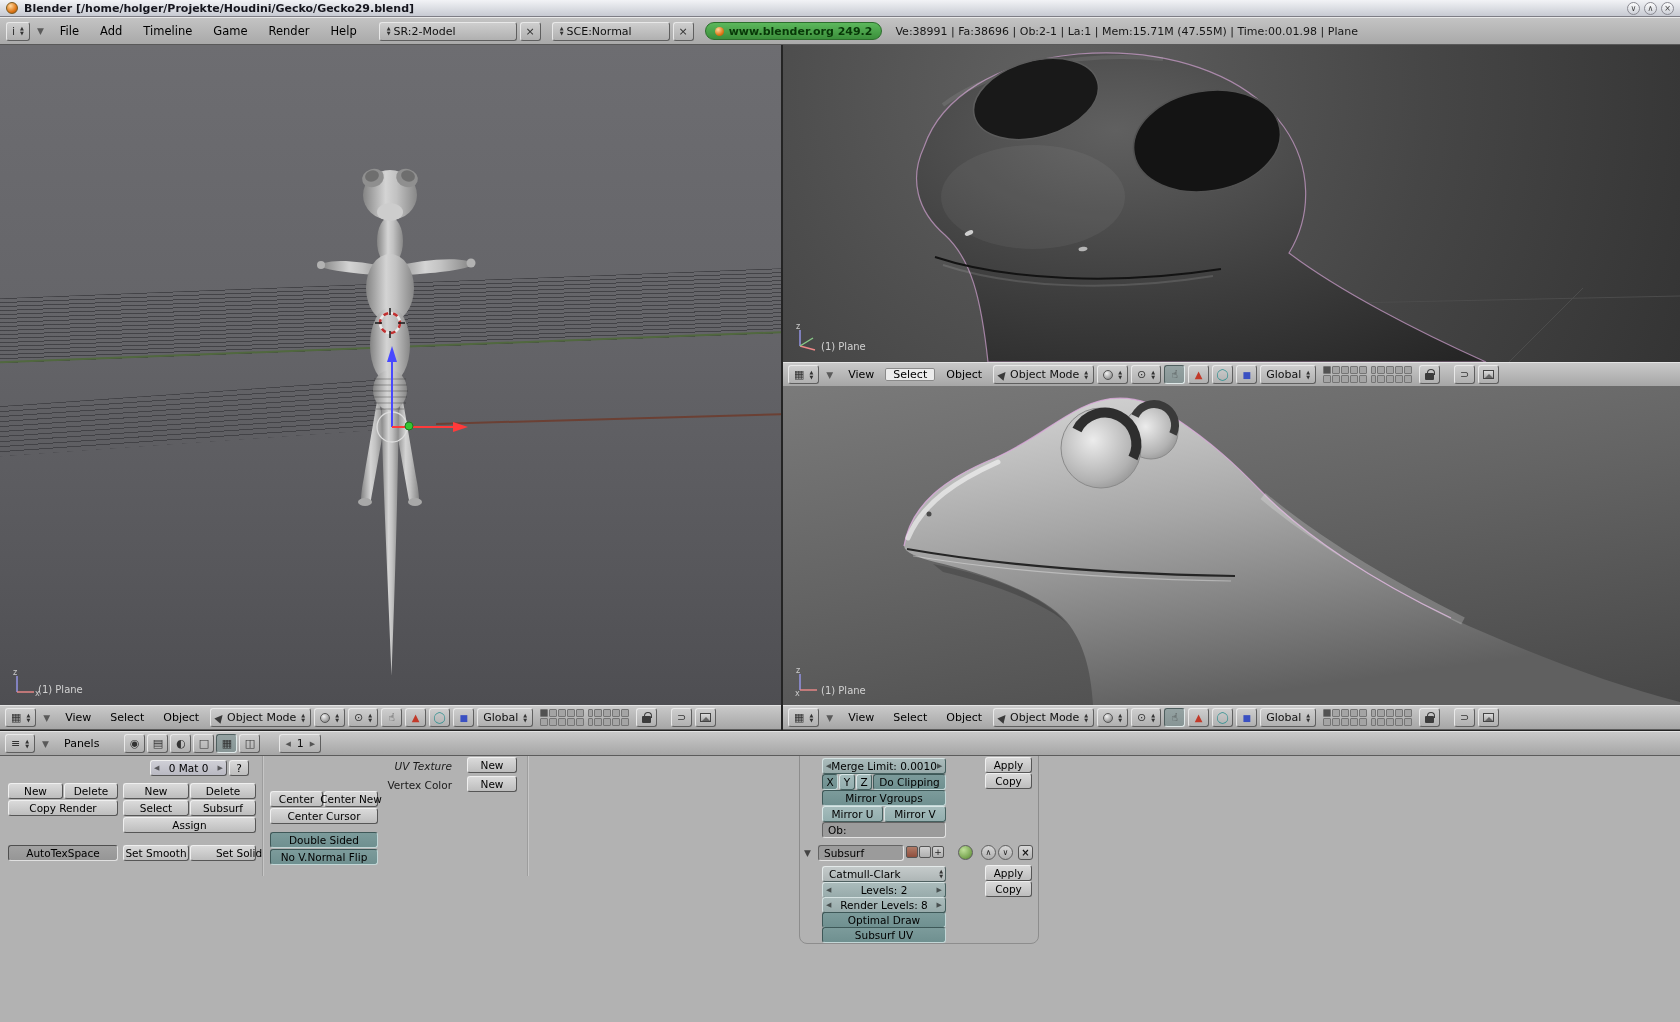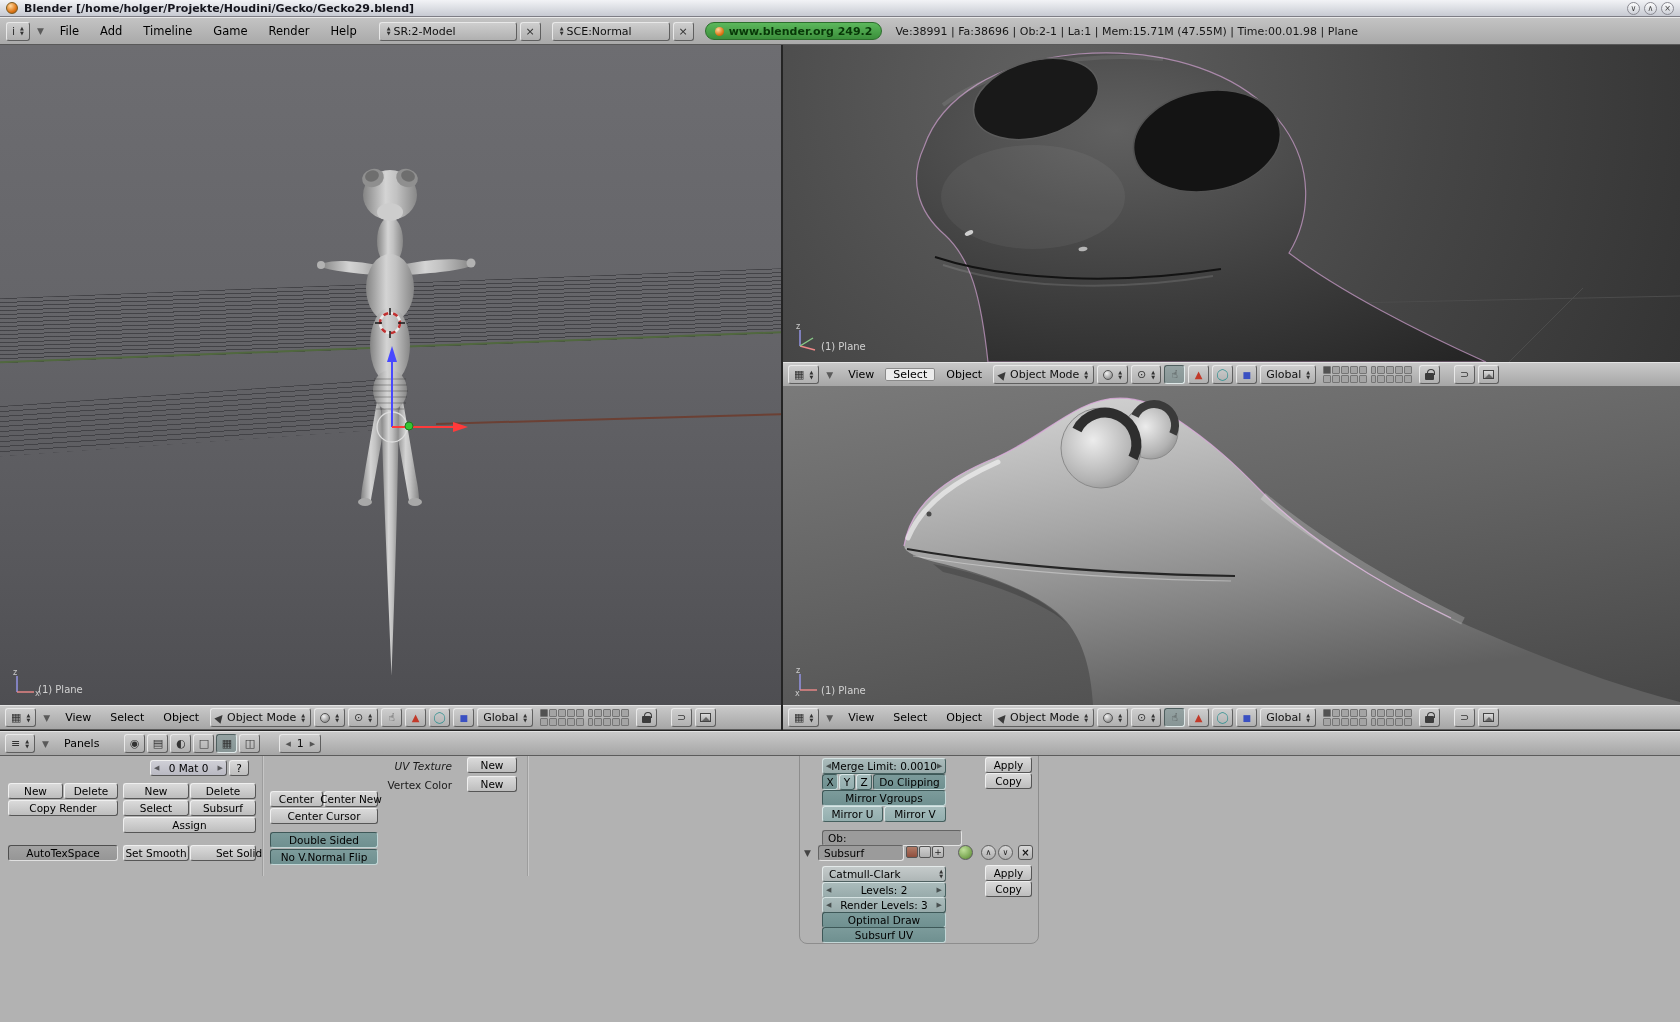--- a/index.html
+++ b/index.html
@@ -652,21 +652,21 @@
       </div>
     <div class="pbtn tog on" style="left:822px;top:34px;width:124px;">
         <span>Mirror Vgroups</span>
       </div>
     <div class="pbtn tog" style="left:822px;top:50px;width:61px;">
         <span>Mirror U</span>
       </div>
     <div class="pbtn tog" style="left:884px;top:50px;width:62px;">
         <span>Mirror V</span>
       </div>
-    <div class="pbtn txtf" style="left:822px;top:66px;width:140px;margin-top:8px;">
+    <div class="pbtn txtf" style="left:822px;top:66px;width:124px;">
         <span>Ob:</span>
       </div>
     <div class="pbtn" style="left:985px;top:1px;width:47px;">
         <span>Apply</span>
       </div>
     <div class="pbtn" style="left:985px;top:17px;width:47px;">
         <span>Copy</span>
       </div>
 
     <span class="mcoll" style="left:804px;top:92px;">▼</span>
@@ -690,21 +690,21 @@
       </span>
 
     <div class="pbtn menuf" style="left:822px;top:110px;width:124px;">
         <span>Catmull-Clark</span>
         <span class="updn"></span>
       </div>
     <div class="pbtn numf" style="left:822px;top:126px;width:124px;justify-content:flex-end;">
         <span>Levels: 2</span>
       </div>
     <div class="pbtn numf" style="left:822px;top:141px;width:124px;">
-        <span>Render Levels: 3</span>
+        <span>Render Levels: 8</span>
       </div>
     <div class="pbtn tog on" style="left:822px;top:156px;width:124px;">
         <span>Optimal Draw</span>
       </div>
     <div class="pbtn tog on" style="left:822px;top:171px;width:124px;">
         <span>Subsurf UV</span>
       </div>
     <div class="pbtn" style="left:985px;top:109px;width:47px;">
         <span>Apply</span>
       </div>

